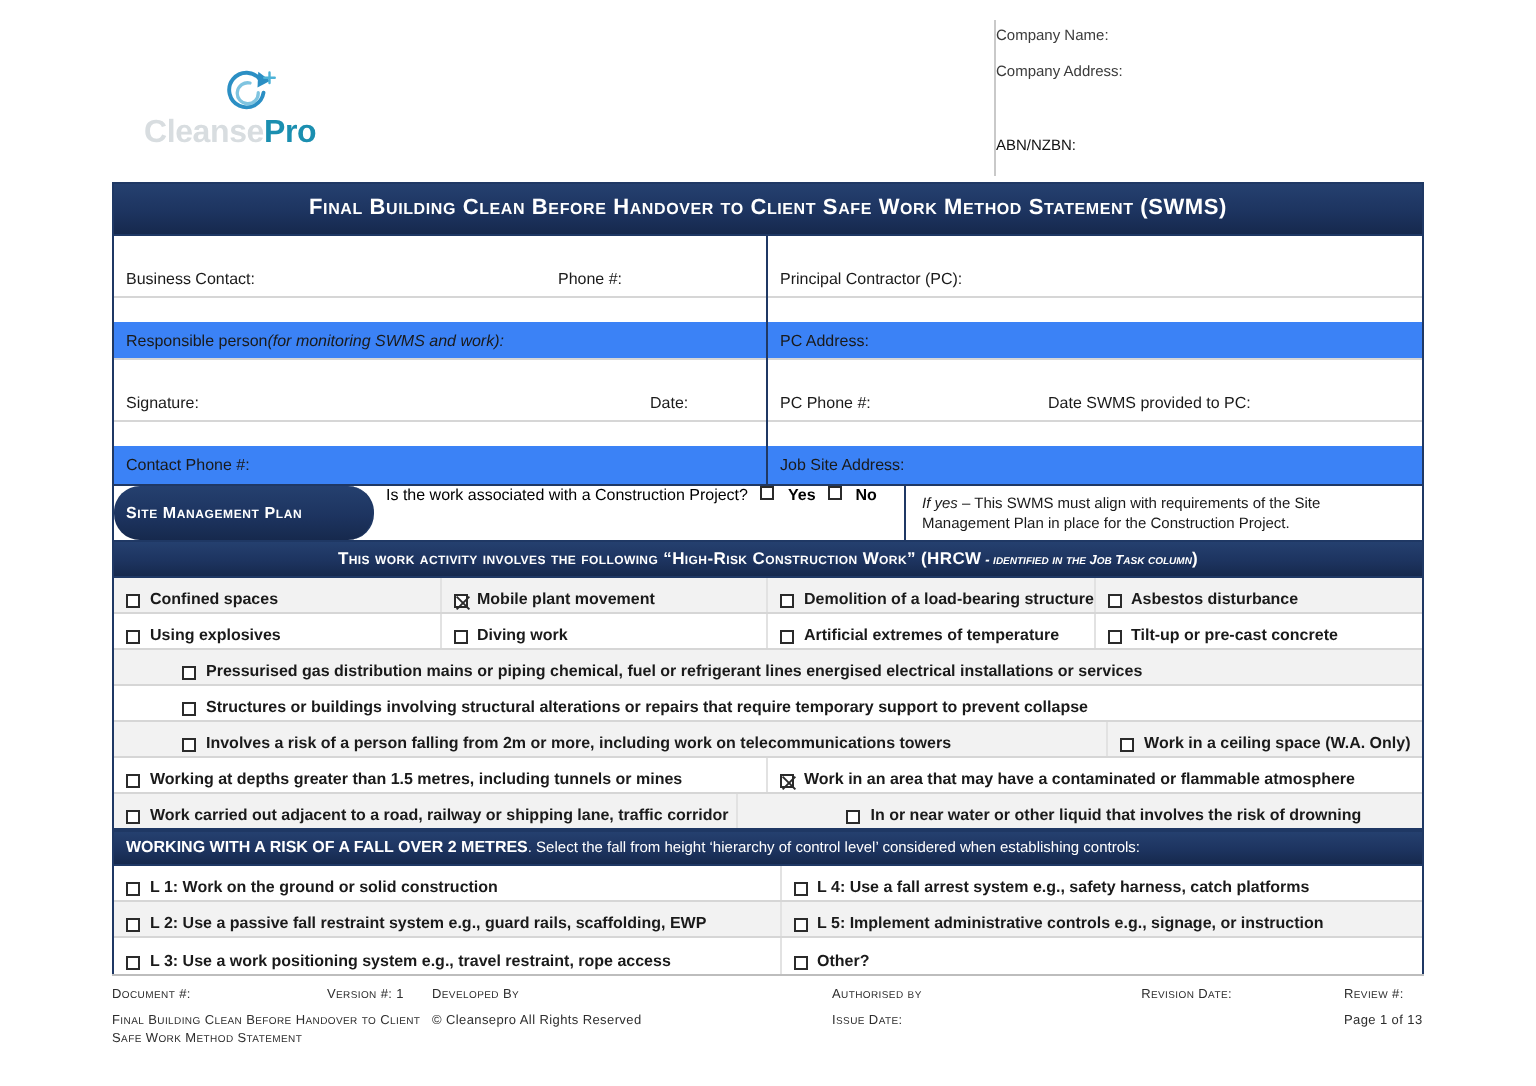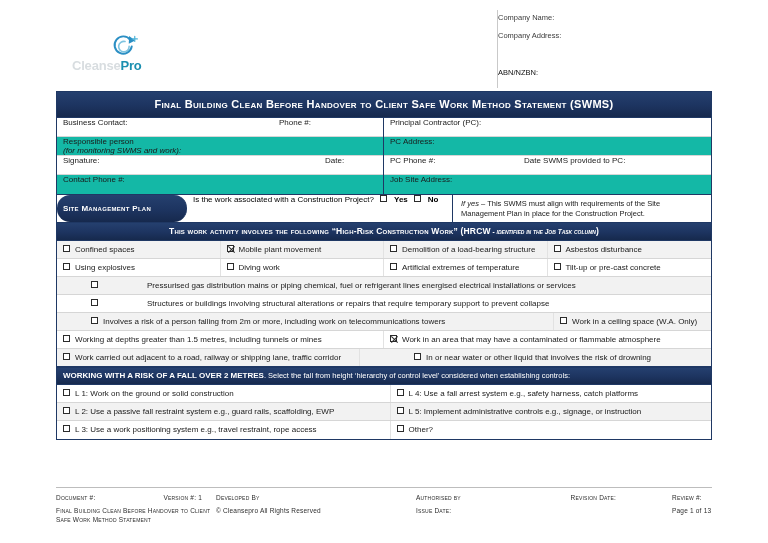--- a/index.html
+++ b/index.html
@@ -28,21 +28,21 @@
   }
   .logo-mark {
     position: absolute;
     left: 38px; top: 0px;
     width: 30px; height: 26px;
   }
   .logo-text {
     position: absolute;
     left: 0px; top: 25px;
     width: 130px;
-    font-size: 13px;
+    font-size: 16px;
     font-weight: bold;
     letter-spacing: -0.2px;
     white-space: nowrap;
   }
   .logo-text .dim { color: #d8dde0; }
   .logo-text .bright { color: #1b8fb0; }
 
   .company-block {
     position: absolute;
     left: 498px; top: 14px;
@@ -88,32 +88,34 @@
     display: flex;
     border-bottom: 1px solid #1f3864;
   }
   .contact-col {
     width: 50%;
   }
   .contact-col.left { border-right: 1px solid #1f3864; }
   .crow {
     height: 19px;
     display: flex;
+    align-items: center;
     padding: 0 6px;
     font-size: 8px;
     color: #1a1a1a;
     border-bottom: 1px solid #d6d6d6;
     position: relative;
     white-space: nowrap;
+    margin-top: 12px;
   }
   .crow:last-child { border-bottom: none; }
   .crow .second {
     position: absolute;
   }
-  .crow.alt { background: #14b8a6; flex-direction: column; }
+  .crow.alt { background: #3b82f6; }
   .ital { font-style: italic; }
 
   
   .smp-row {
     display: flex;
     border-bottom: 1px solid #1f3864;
     min-height: 28px;
   }
   .smp-label {
     width: 130px;
@@ -171,31 +173,32 @@
   .cb-row {
     display: flex;
     border-bottom: 1px solid #d6d6d6;
     min-height: 18px;
     align-items: stretch;
   }
   .cb-row.shade { background: #f2f2f2; }
   .cb-row.thickbot { border-bottom: 1px solid #1f3864; gap: 48px; }
   .cb-cell {
     display: flex;
-    align-items: flex-start;
+    align-items: flex-end;
     font-size: 8px;
     color: #1a1a1a;
     padding: 4px 4px 2px 6px;
     white-space: nowrap;
     border-right: 1px solid #e2e2e2;
+    font-weight: bold;
   }
   .cb-cell.noborder { border-right: none; }
   .cb-cell.w4 { width: 25%; }
   .cb-cell.w2 { width: 50%; }
-  .cb-cell.full { width: 100%; gap: 44px; }
+  .cb-cell.full { width: 100%; }
   .cb-cell.indent { padding-left: 34px; }
   .cb-cell.fall-l { width: 51%; }
   .cb-cell.fall-r { width: 49%; }
   .cb-cell.tel-l { width: 76%; }
   .cb-cell.tel-r { width: 24%; }
 
   .box {
     display: inline-block;
     width: 7px; height: 7px;
     border: 1px solid #2b2b2b;

